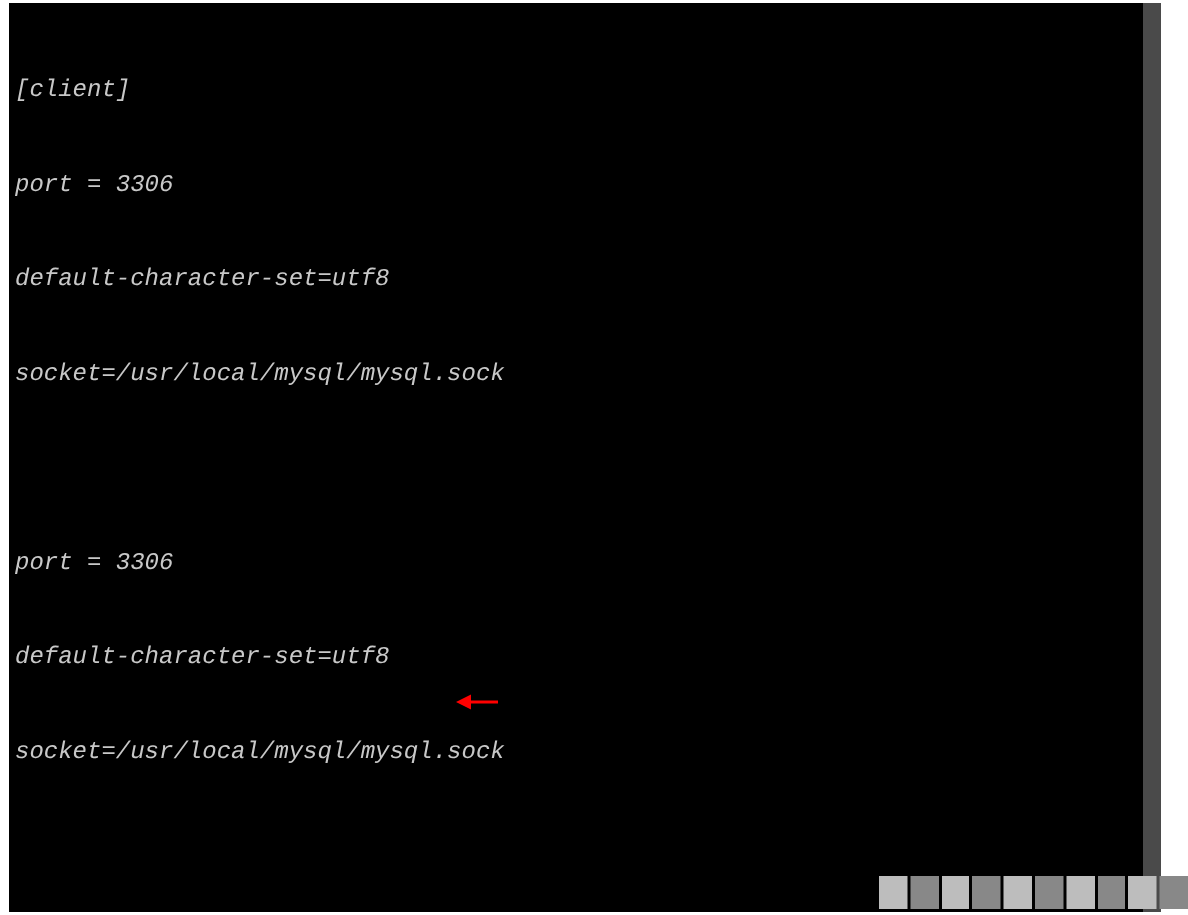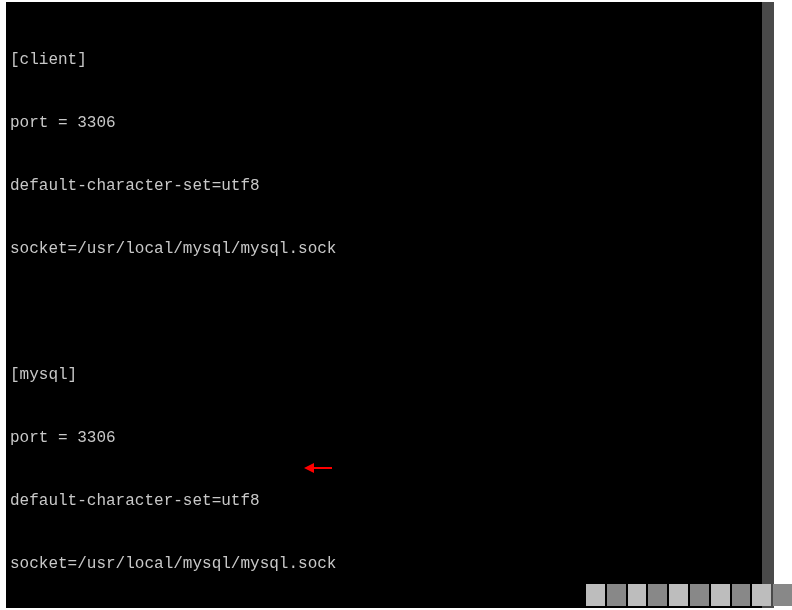--- a/index.html
+++ b/index.html
@@ -25,20 +25,21 @@
       font-family: "Courier New", monospace;
       font-size: 16px;
       line-height: 21px;
       color: #c8c8c8;
       white-space: pre;
       overflow: hidden;
     }
     .line {
       display: block;
       height: 21px;
+      font-style: italic;
     }
     .arrow {
       position: absolute;
       left: 304px;
       top: 461px;
       pointer-events: none;
     }
     .arrow svg {
       display: block;
     }
@@ -70,21 +71,20 @@
   </style>
 </head>
 <body>
 
 <div class="terminal">
   <span class="line">[client]</span>
   <span class="line">port = 3306</span>
   <span class="line">default-character-set=utf8</span>
   <span class="line">socket=/usr/local/mysql/mysql.sock</span>
   <span class="line"></span>
-  <span class="line">[mysql]</span>
   <span class="line">port = 3306</span>
   <span class="line">default-character-set=utf8</span>
   <span class="line">socket=/usr/local/mysql/mysql.sock</span>
   
   
   
   
   
   
   

